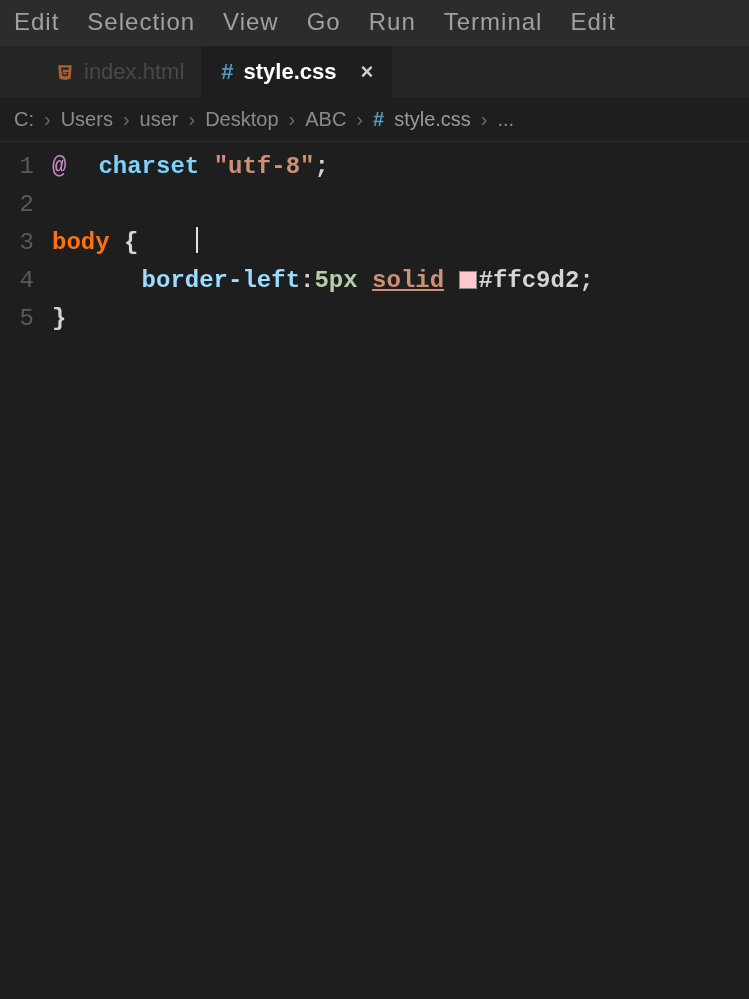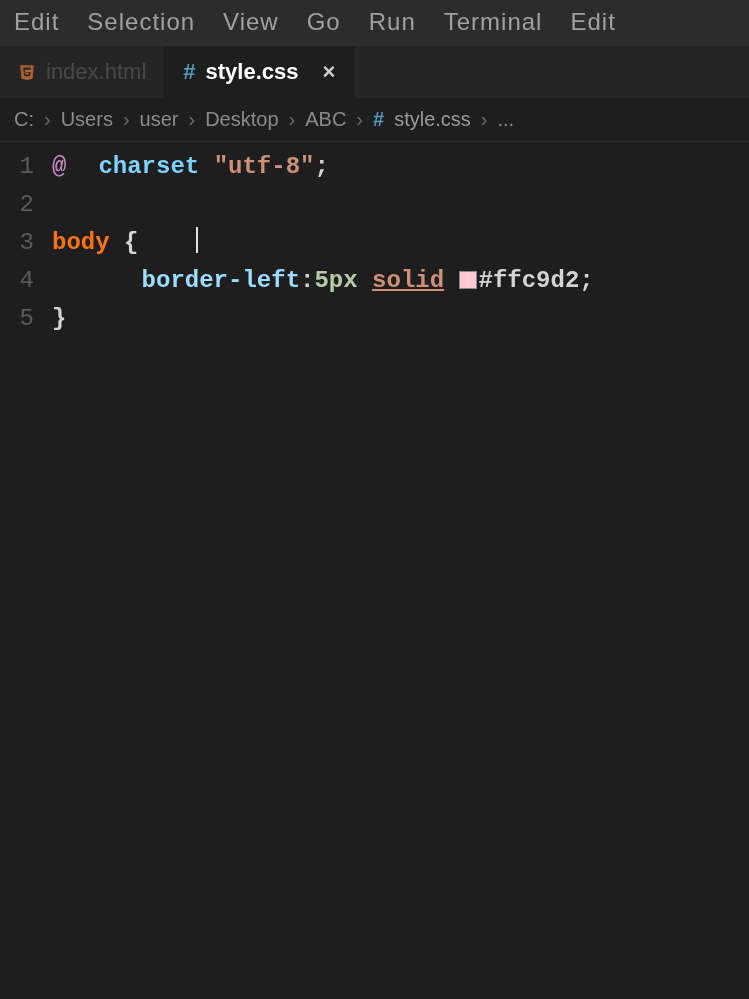--- a/index.html
+++ b/index.html
@@ -19,20 +19,21 @@
     letter-spacing: 1px;
     background: #2c2c2c;
   }
   .menubar .item { white-space: nowrap; }
   
   .tabbar {
     display: flex;
     align-items: stretch;
     background: #252526;
     height: 52px;
+    padding-left: 38px;
   }
   .tab {
     display: flex;
     align-items: center;
     padding: 0 18px;
     gap: 10px;
     color: #8b8b8b;
     font-size: 22px;
     border-right: 1px solid #1b1b1b;
   }

